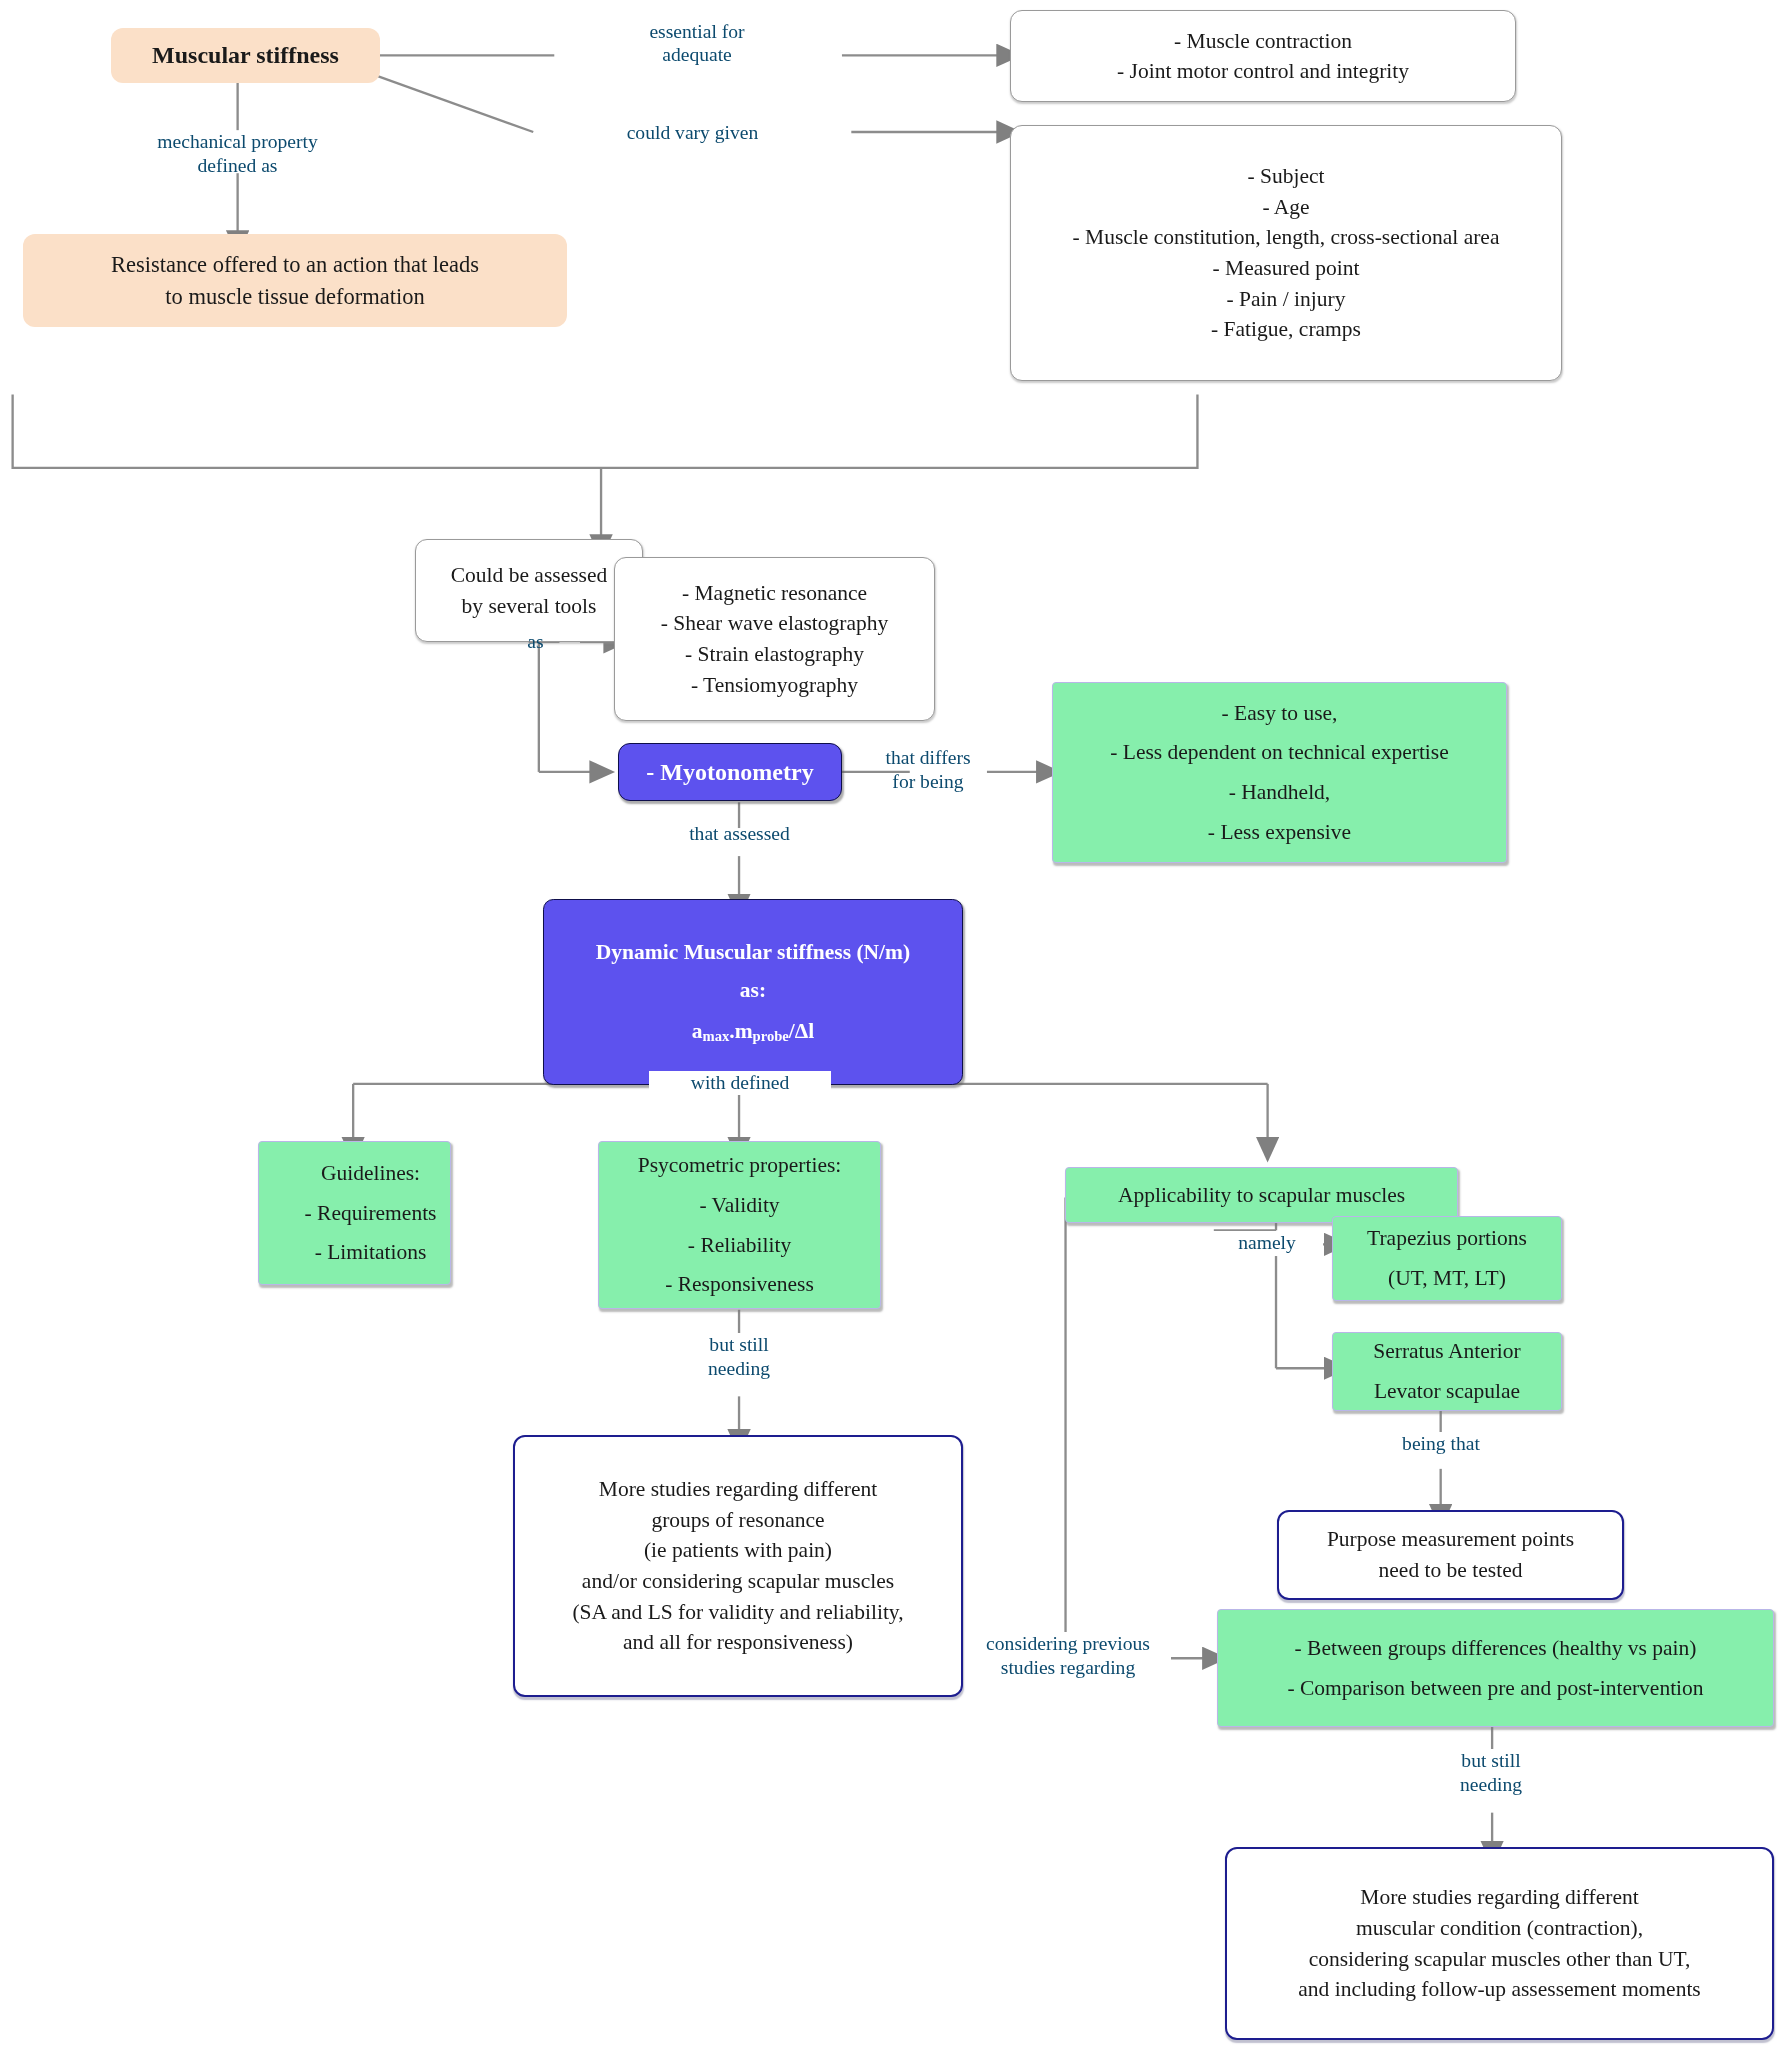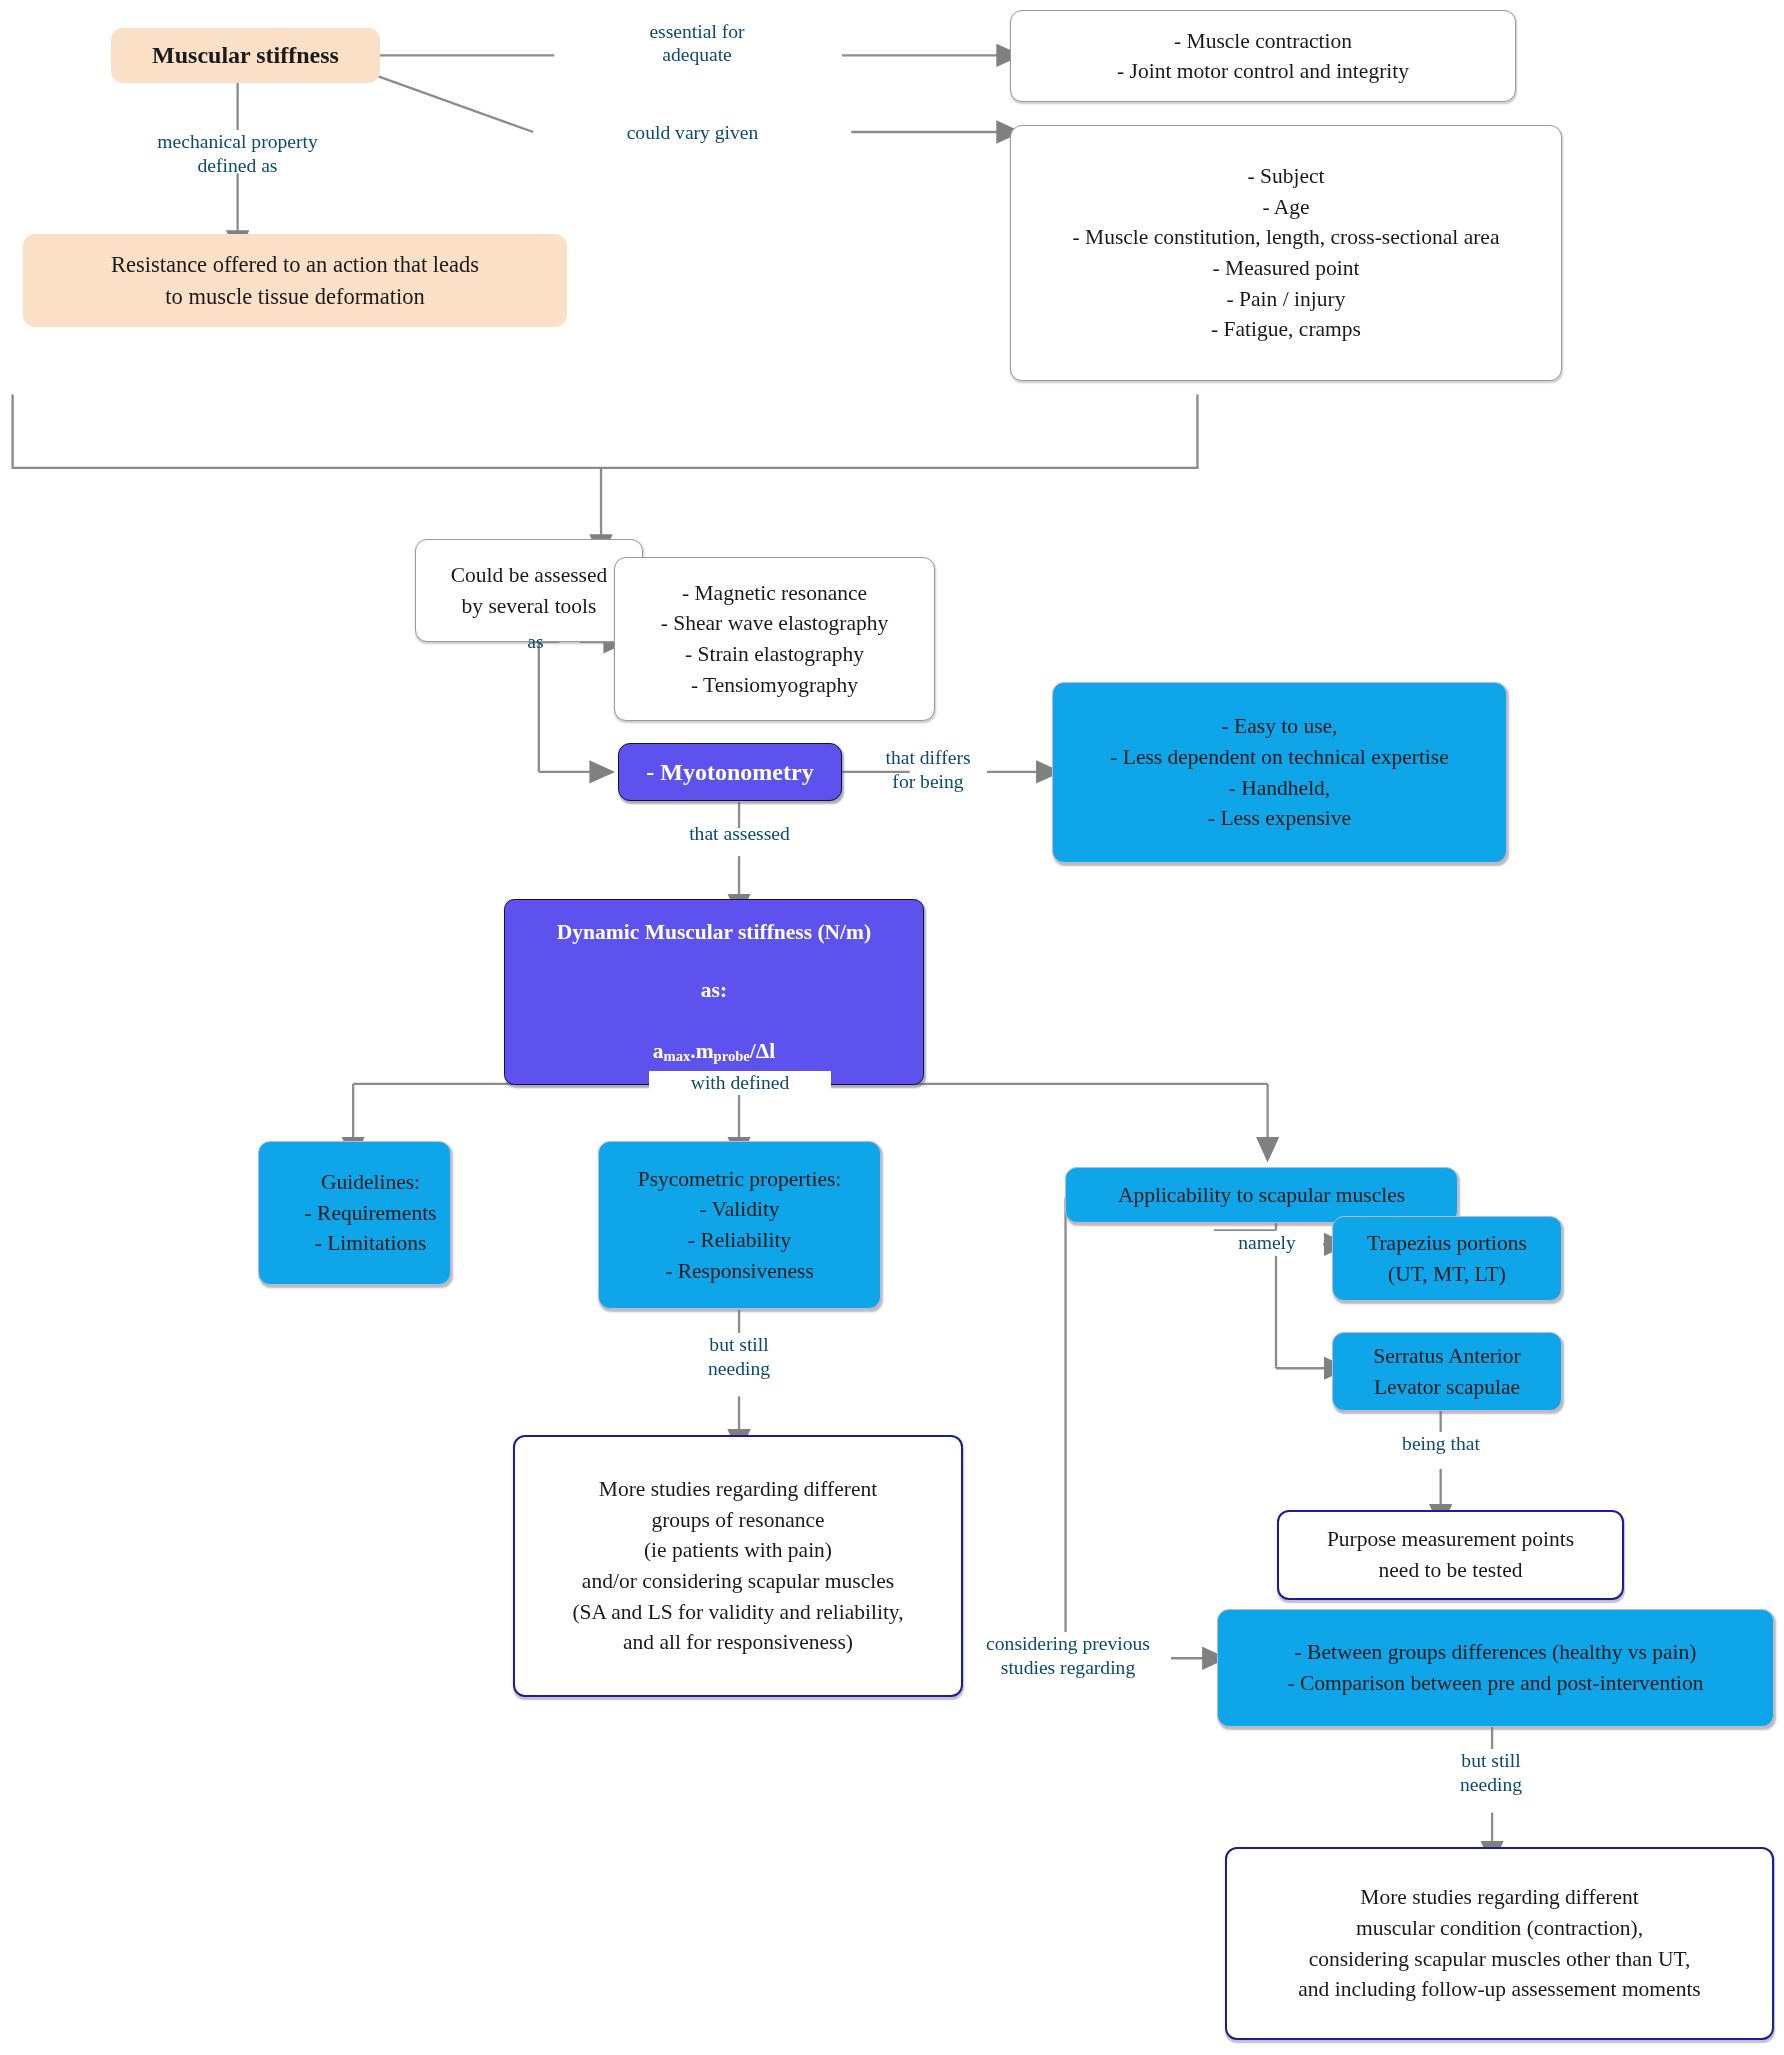--- a/index.html
+++ b/index.html
@@ -10,22 +10,22 @@
   .node{position:absolute;box-sizing:border-box;display:flex;flex-direction:column;
         align-items:center;justify-content:center;text-align:center;color:#1a1a1a;}
   .node .ln{display:block;white-space:nowrap;}
 
   
   .n-white{background:#ffffff;border:1.4px solid #9a9a9a;border-radius:12px;
            box-shadow:0.9px 1.9px 1.9px rgba(140,140,140,.45);}
   
   .n-peach{background:#fbe0c8;border:none;border-radius:12px;}
   
-  .n-lav{background:#0ea5e9;border:0.9px solid #b9b6e8;border-radius:12px;
-         box-shadow:1.4px 2.3px 1.9px rgba(120,120,120,.5);}
+  .n-lav{background:#86efac;border:0.9px solid #b9b6e8;border-radius:4px;
+         box-shadow:1.4px 2.3px 1.9px rgba(120,120,120,.5);gap:9px;}
   
   .n-blue{background:#5d52ee;border:1.9px solid #0e0e4a;border-radius:10.3px;color:#fff;
           box-shadow:1.4px 2.3px 1.9px rgba(90,90,90,.5);}
   
   .n-navy{background:#ffffff;border:2.8px solid #1d1d8f;border-radius:12px;
           box-shadow:0.9px 2.3px 1.4px rgba(130,130,160,.5);}
 
   .lbl{position:absolute;text-align:center;color:#0c4a6e;line-height:1.22;
        white-space:nowrap;font-family:"Liberation Serif", serif;}
   .lbl .ln{display:block;}
@@ -142,21 +142,21 @@
     <span class="ln">- Myotonometry</span>
   </div>
 
   <div class="node n-lav fs-46 lh14" style="left:1052px;top:682px;width:455px;height:181px;">
     <span class="ln">- Easy to use,</span>
     <span class="ln">- Less dependent on technical expertise</span>
     <span class="ln">- Handheld,</span>
     <span class="ln">- Less expensive</span>
   </div>
 
-  <div class="node n-blue fs-46 bold lh14" style="left:504px;top:899px;width:420px;height:186px;gap:20px;">
+  <div class="node n-blue fs-46 bold lh14" style="left:543px;top:899px;width:420px;height:186px;">
     <span class="ln">Dynamic Muscular stiffness (N/m)</span>
     <span class="ln" style="margin-top:7.5px;">as:</span>
     <span class="ln" style="margin-top:10.3px;">
       <span>a</span><sub>max</sub><span>.m</span><sub>probe</sub><span>/Δl</span>
     </span>
   </div>
 
   <div class="node n-lav fs-46 lh14" style="left:258px;top:1141px;width:193px;height:144px;padding-left:32px;">
     <span class="ln">Guidelines:</span>
     <span class="ln">- Requirements</span>

